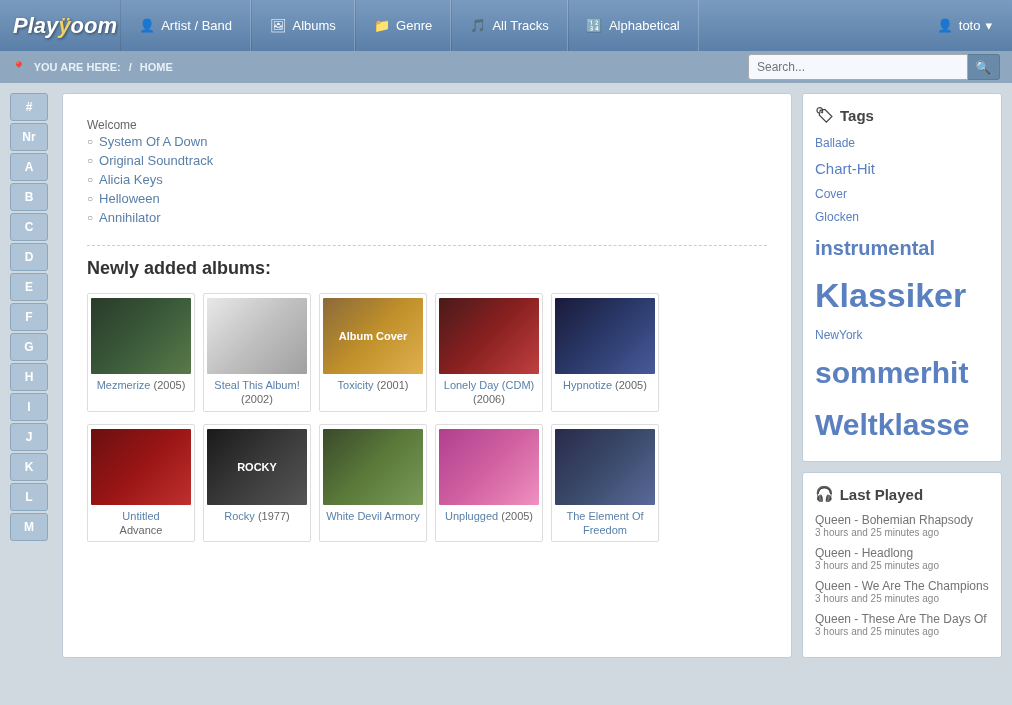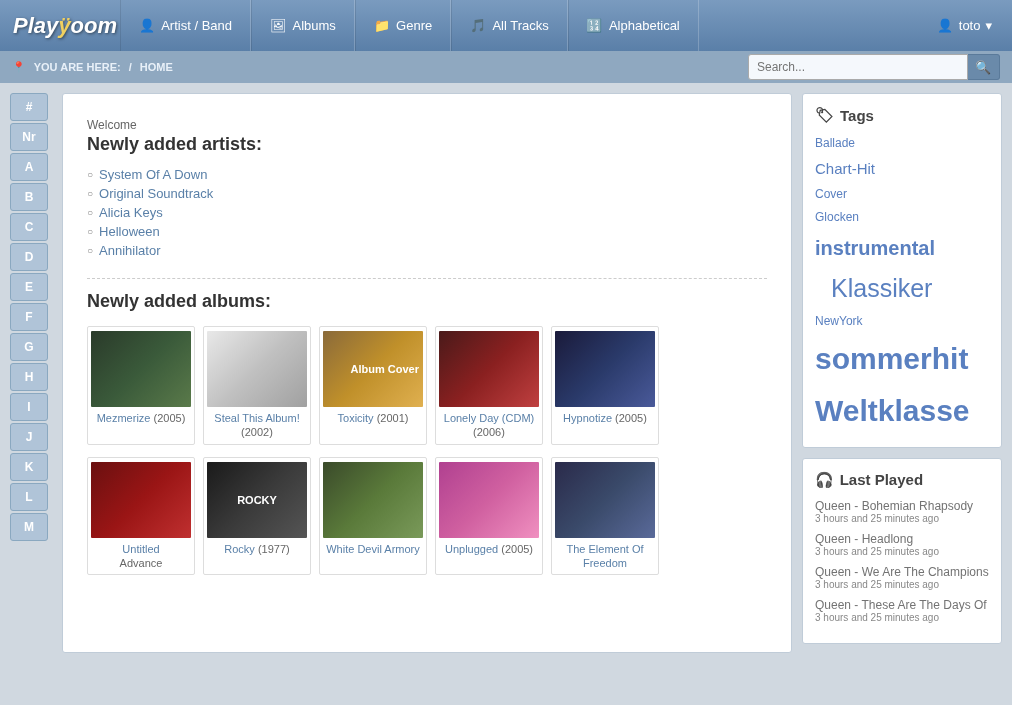--- a/index.html
+++ b/index.html
@@ -254,21 +254,21 @@
       flex-direction: column;
     }
     .tag {
       color: #5a80c0;
       cursor: pointer;
       text-decoration: none;
     }
     .tag-sm { font-size: 12px; }
     .tag-md { font-size: 15px; }
     .tag-lg { font-size: 20px; font-weight: bold; }
-    .tag-xl { font-size: 25px; font-weight: normal; margin-left: 16px; }
+    .tag-xl { font-size: 34px; font-weight: bold; }
     .tag-xxl { font-size: 30px; font-weight: bold; }
 
     
     .last-played-item {
       margin-bottom: 8px;
     }
     .last-played-item a {
       color: #737373;
       text-decoration: none;
       font-size: 12px;
@@ -279,21 +279,21 @@
       color: #888;
     }
 
     
     .cover-mezmerize { background: linear-gradient(135deg, #2a3a2a, #3a5a3a, #5a7a4a); }
     .cover-steal { background: linear-gradient(135deg, #e8e8e8, #c0c0c0, #a0a0a0); }
     .cover-toxicity { 
       background: linear-gradient(135deg, #8a6a3a, #c0902a, #e0b050);
       display: flex;
       align-items: center;
-      justify-content: flex-end;
+      justify-content: center;
     }
     .cover-lonely { background: linear-gradient(135deg, #4a1a1a, #8a2020, #c04040); }
     .cover-hypnotize { background: linear-gradient(135deg, #1a1a3a, #2a3a6a, #4a5a9a); }
     .cover-untitled { background: linear-gradient(135deg, #6a1010, #9a1515, #c03030); }
     .cover-rocky { background: linear-gradient(135deg, #1a1a1a, #3a3a3a, #555); }
     .cover-wda { background: linear-gradient(135deg, #3a4a2a, #5a7a3a, #7a9a5a); }
     .cover-unplugged { background: linear-gradient(135deg, #b04090, #d060a0, #f090c0); }
     .cover-element { background: linear-gradient(135deg, #2a2a4a, #3a4a6a, #5a6a9a); }
   </style>
 </head>
@@ -358,21 +358,20 @@
       <a href="#" class="alpha-item">H</a>
       <a href="#" class="alpha-item">I</a>
       <a href="#" class="alpha-item">J</a>
       <a href="#" class="alpha-item">K</a>
       <a href="#" class="alpha-item">L</a>
       <a href="#" class="alpha-item">M</a>
     </div>
 
   <div id="content">
     <div id="welcome-text">Welcome</div>
-    <div id="newly-artists-title">Newly added artists:</div>
 
     <ul class="artist-list" id="artist-list">
         <li>
           <a href="#">System Of A Down</a>
         </li>
         <li>
           <a href="#">Original Soundtrack</a>
         </li>
         <li>
           <a href="#">Alicia Keys</a>

